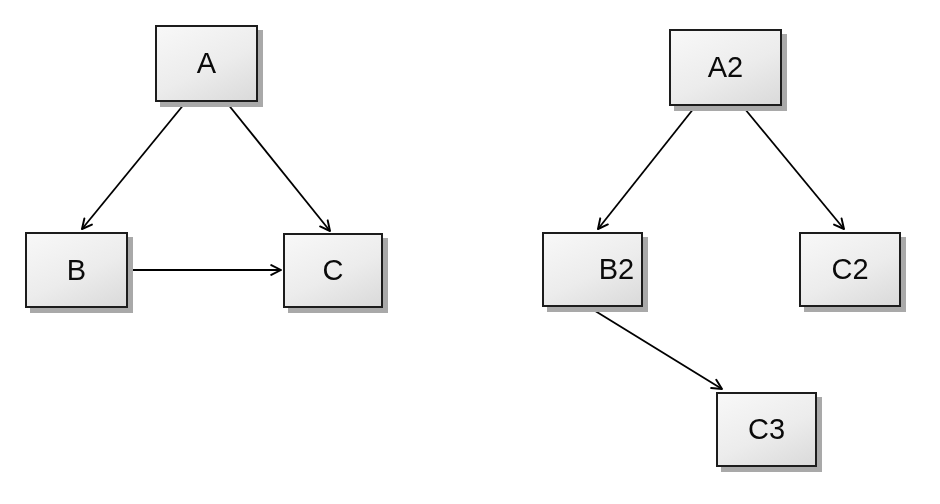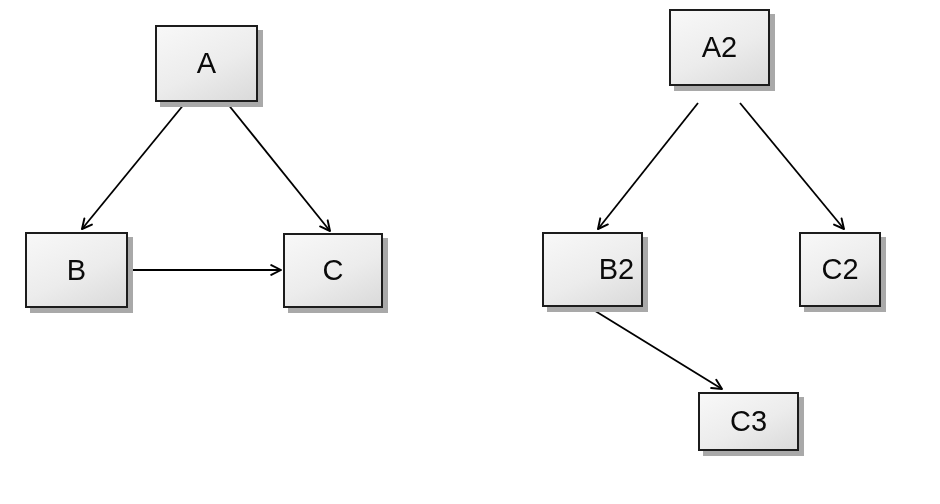--- a/index.html
+++ b/index.html
@@ -61,26 +61,26 @@
   <div id="nodes-layer">
       <div class="node" style="left: 155px; top: 25px; width: 103px; height: 77px;">
         <span class="node-label">A</span>
       </div>
       <div class="node" style="left: 25px; top: 232px; width: 103px; height: 76px;">
         <span class="node-label">B</span>
       </div>
       <div class="node" style="left: 283px; top: 233px; width: 100px; height: 75px;">
         <span class="node-label">C</span>
       </div>
-      <div class="node" style="left: 669px; top: 9px; width: 101px; height: 77px;">
+      <div class="node" style="left: 669px; top: 29px; width: 113px; height: 77px;">
         <span class="node-label">A2</span>
       </div>
       <div class="node" style="left: 542px; top: 232px; width: 101px; height: 75px; padding-left: 48px;">
         <span class="node-label">B2</span>
       </div>
-      <div class="node" style="left: 799px; top: 232px; width: 82px; height: 75px;">
+      <div class="node" style="left: 799px; top: 232px; width: 102px; height: 75px;">
         <span class="node-label">C2</span>
       </div>
-      <div class="node" style="left: 698px; top: 392px; width: 101px; height: 59px;">
+      <div class="node" style="left: 716px; top: 392px; width: 101px; height: 75px;">
         <span class="node-label">C3</span>
       </div>
     </div>
 </div>
 
 </body></html>

